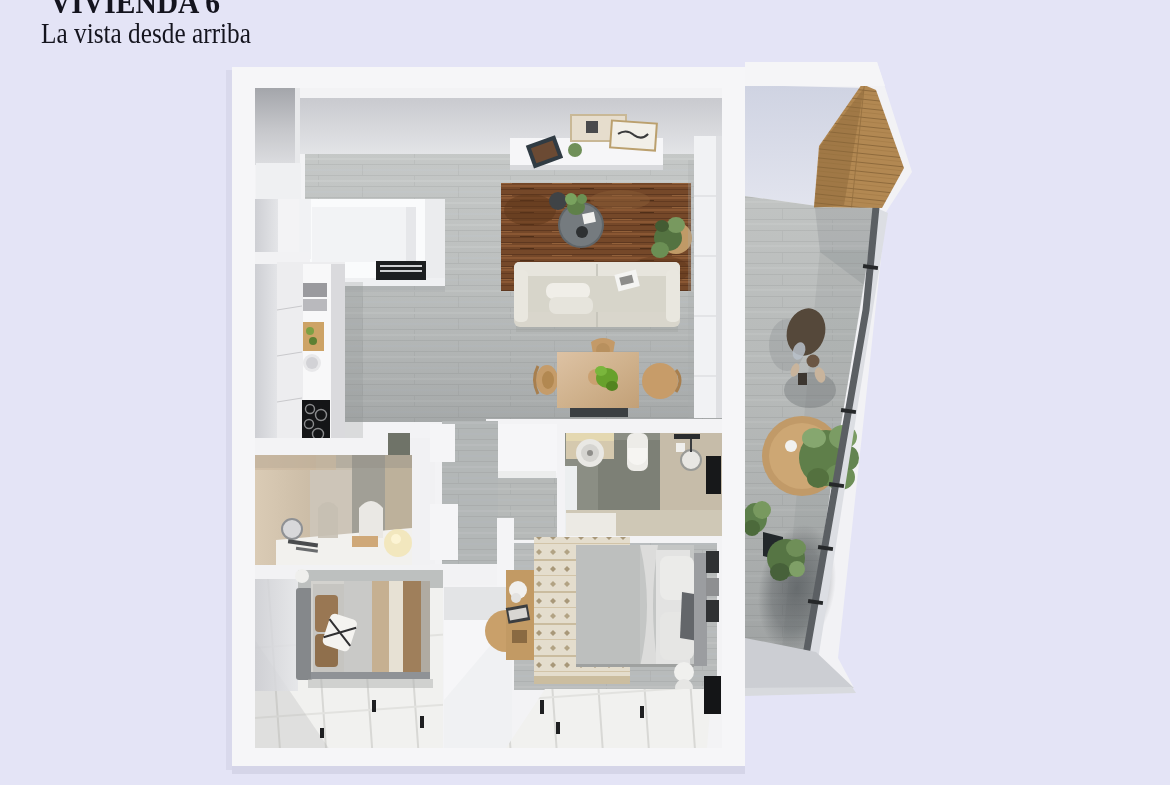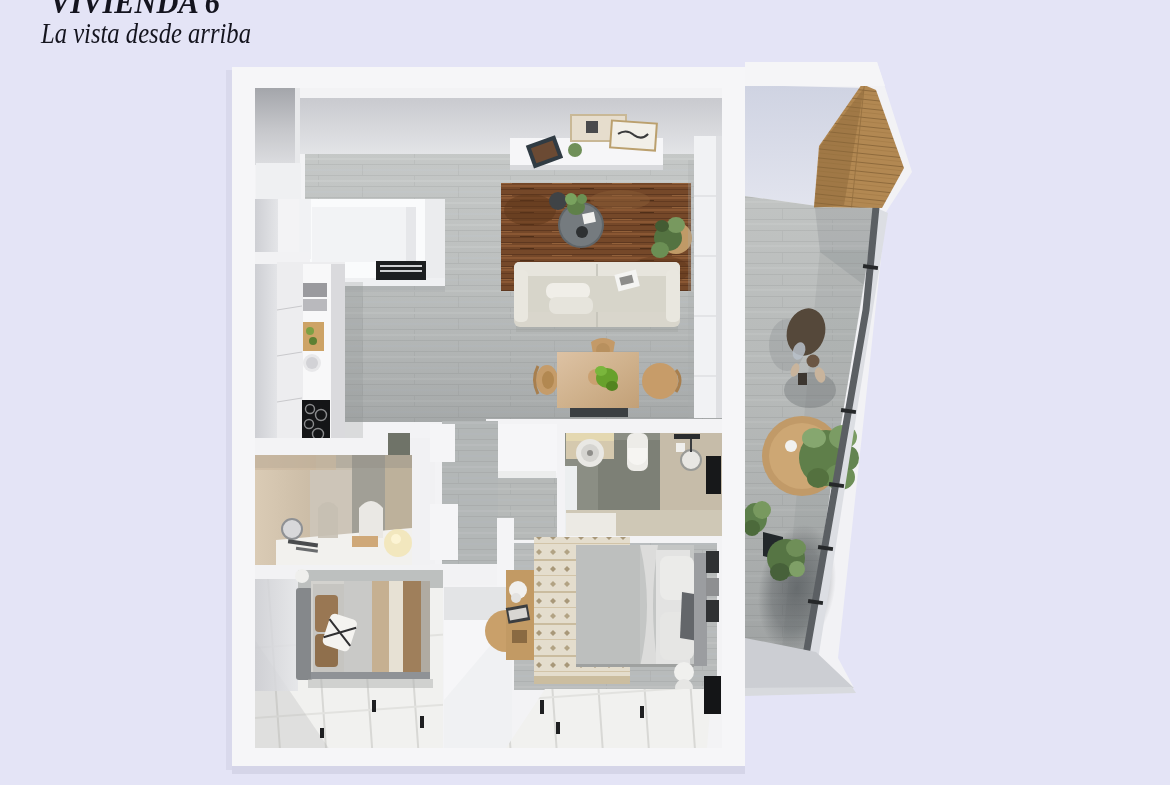--- a/index.html
+++ b/index.html
@@ -1,17 +1,17 @@
 <!DOCTYPE html>
 <html><head>
 <meta charset="utf-8">
 <style>
   html,body{margin:0;padding:0;}
   body{width:1170px;height:785px;overflow:hidden;background:#e4e4f6;font-family:"Liberation Serif", serif;}
-  #stage{position:relative;width:1170px;height:785px;font-style:italic;}
+  #stage{position:relative;width:1170px;height:785px;}
   svg{position:absolute;top:0;left:0;}
 </style>
 </head>
 <body>
 <div id="stage">
 <svg width="1170" height="785" viewBox="0 0 1170 785">
 <defs>
 
   <pattern id="plankH" width="96" height="22" patternUnits="userSpaceOnUse">
     <rect width="96" height="22" fill="#c1c4c3"></rect>

